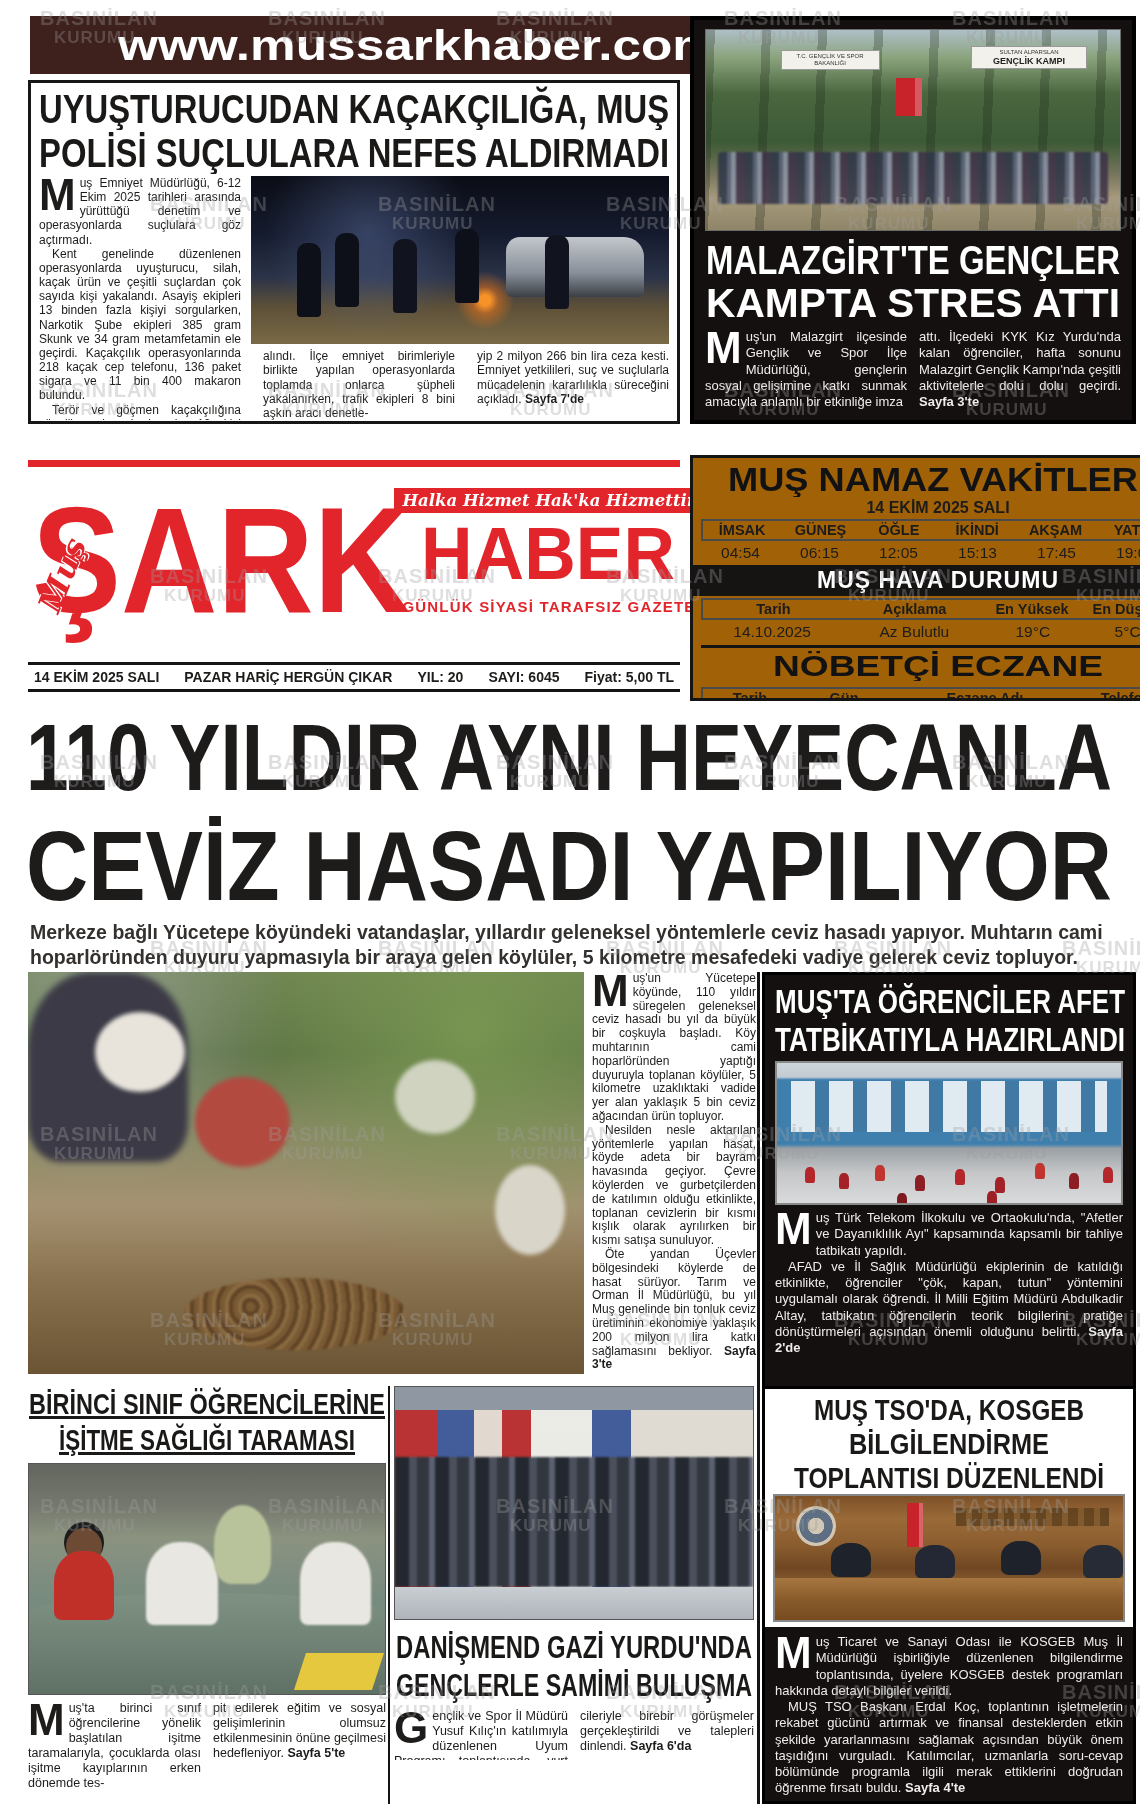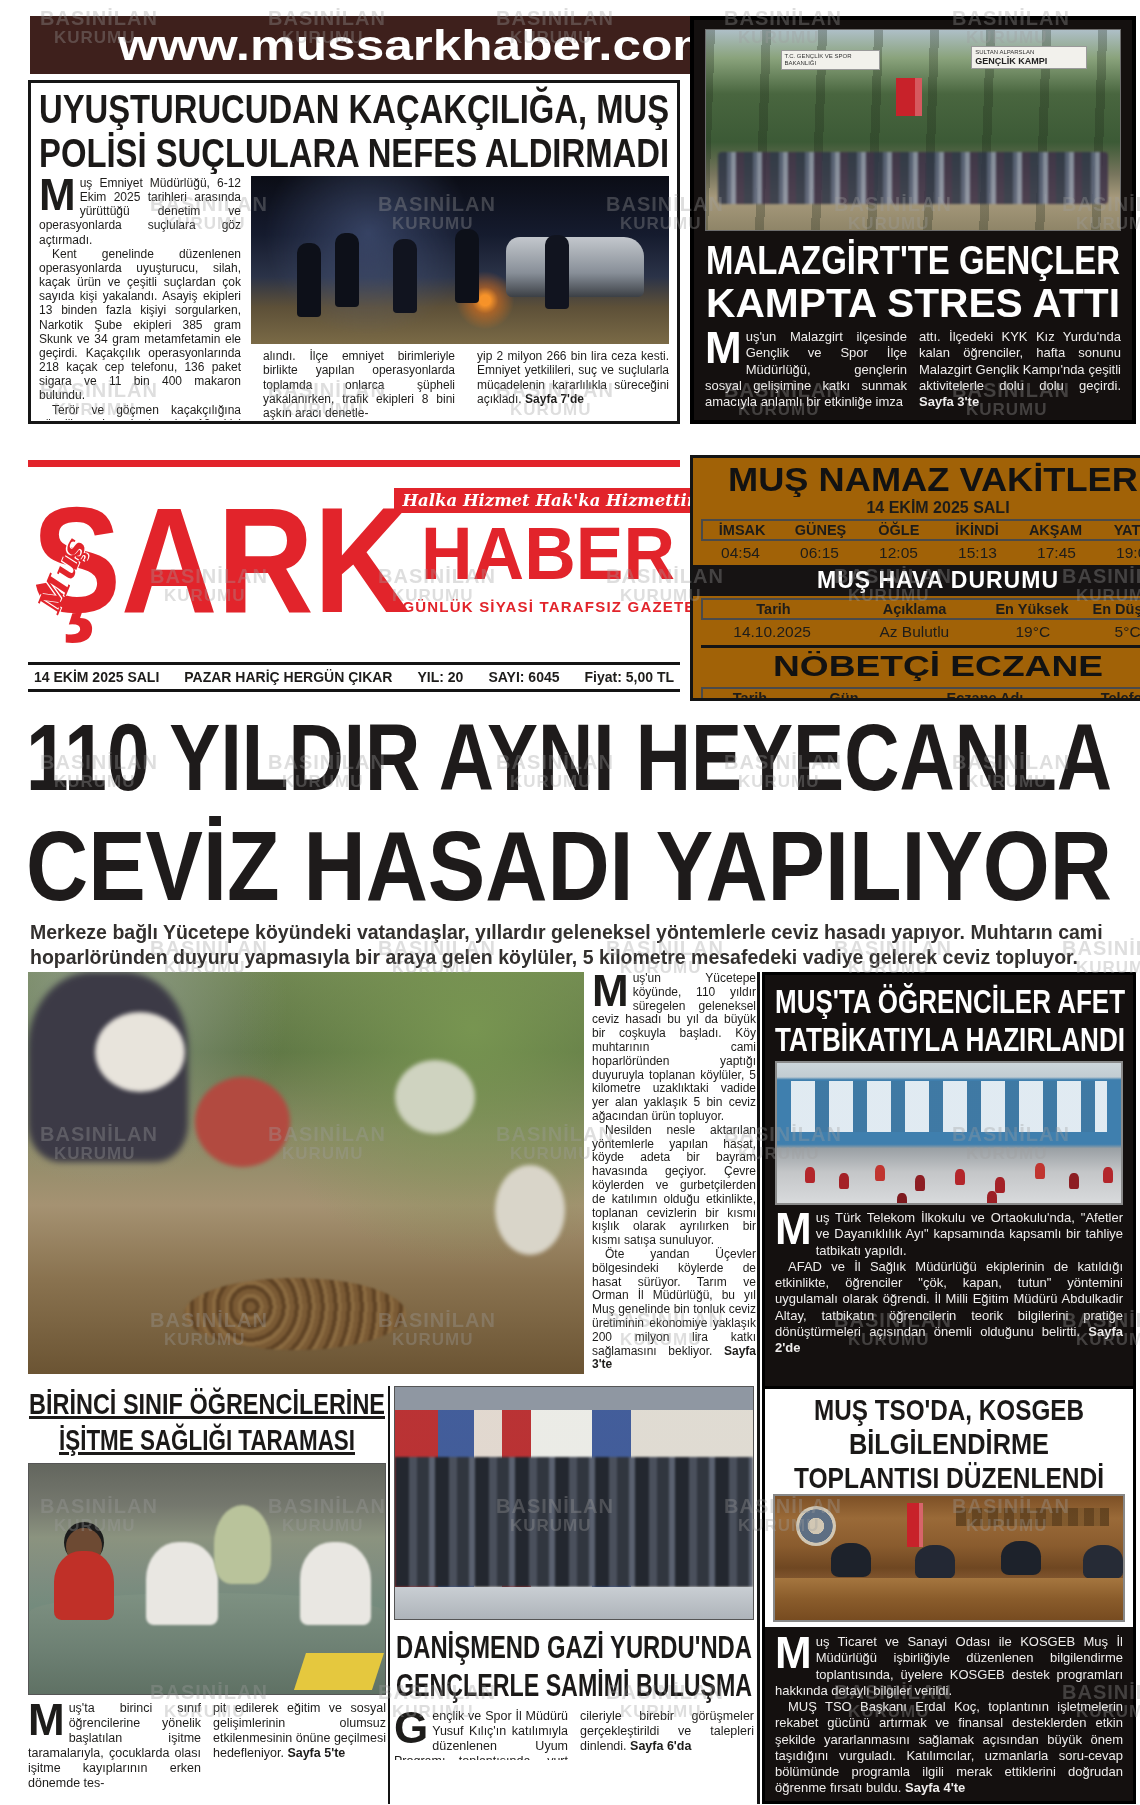--- a/index.html
+++ b/index.html
@@ -41,21 +41,21 @@
      linear-gradient(180deg,#0b0d16 0%,#151b2e 35%,#2b3348 60%,#5d5038 78%,#7a6a46 100%);}
   .pp-car{position:absolute;right:6%;top:36%;width:33%;height:36%;
      background:linear-gradient(180deg,#d2d6da,#90979f 60%,#3a3f46);border-radius:14px 20px 6px 6px;opacity:.92;}
   .pp-fig{position:absolute;left:20%;top:34%;width:24px;height:74px;background:#0d1019;
      border-radius:10px 10px 4px 4px;
      box-shadow:58px 6px 0 #11141f, 120px -4px 0 #0d1019, 210px 2px 0 #11141f, -38px 10px 0 #0d1019;}
   .photo-camp{height:200px;border:1px solid #6d6d6d;background:
      linear-gradient(180deg,#aebfc7 0%,#8aa37c 14%,#49663f 32%,#3c5a36 56%,#77755d 72%,#a79a7c 84%,#8f8568 100%);}
   .pc-trees{position:absolute;inset:0;background:repeating-linear-gradient(92deg,rgba(28,38,24,.5) 0 9px,transparent 9px 56px);opacity:.55;}
   .pc-sign{position:absolute;background:#f2f1ec;border:1px solid #999;color:#333;
-     font-size:6px;line-height:1.15;text-align:left;padding:2px 3px;}
+     font-size:6px;line-height:1.15;text-align:center;padding:2px 3px;}
   .pc-sign .big{font-size:9px;font-weight:bold;color:#222;display:block;}
   .pc-flag{position:absolute;left:46%;top:24%;width:26px;height:38px;background:#c8222a;
      box-shadow:inset -7px 0 0 rgba(255,255,255,.25);}
   .pc-people{position:absolute;left:3%;right:3%;bottom:13%;height:26%;border-radius:4px;
      background:repeating-linear-gradient(90deg,#2e3547 0 9px,#566179 9px 13px,#8d95a8 13px 18px,#3d3148 18px 26px);
      filter:blur(1.1px);opacity:.85;}
   .photo-walnut{left:28px;top:972px;width:556px;height:402px;background:
      radial-gradient(circle at 80% 14%, rgba(122,152,82,.9), transparent 42%),
      radial-gradient(circle at 14% 8%, rgba(150,160,150,.8), transparent 30%),
      linear-gradient(180deg,#6f8452 0%,#5c7344 20%,#8a8a66 40%,#a59272 58%,#8a7350 76%,#6b5433 100%);}

